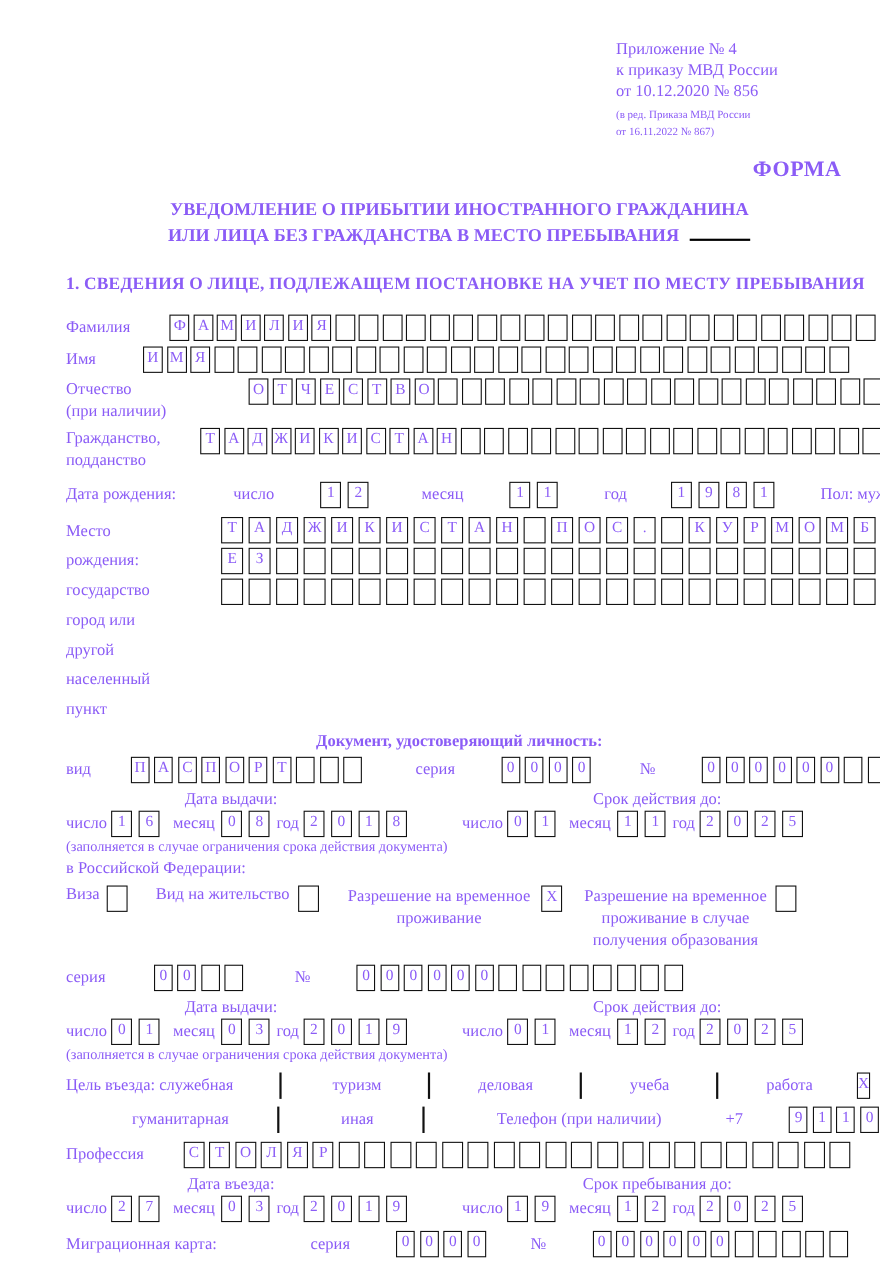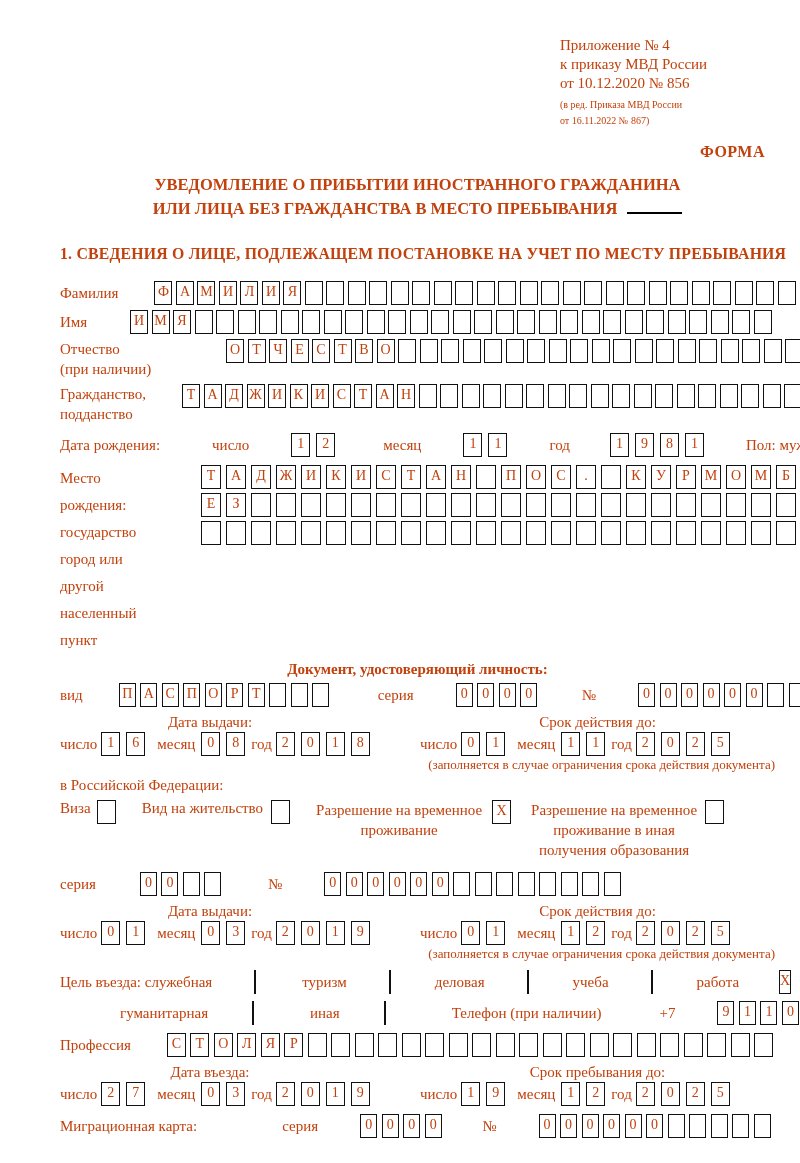--- a/index.html
+++ b/index.html
@@ -1,25 +1,25 @@
 <!DOCTYPE html>
 <html><head>
 <meta charset="utf-8">
 <style>
   html,body{margin:0;padding:0;background:#fff;}
   .page{
     position:relative;width:800px;height:1163px;box-sizing:border-box;
-    padding:36px 25px 0 60px;overflow:hidden;background:#fff;color:#c2410c;
+    padding:36px 25px 0 60px;overflow:hidden;background:#fff;color:#8b5cf6;
     font-family:"Liberation Serif","DejaVu Serif",serif;font-size:15px;
   }
   
   .hdr{margin-left:500px;line-height:19px;font-size:15px;}
   .hdr-sub{font-size:10px;line-height:16px;}
   .hdr-sub.first{margin-top:4px;}
-  .forma{margin-top:14px;text-align:right;padding-right:10px;font-weight:bold;font-size:16px;letter-spacing:.5px;}
+  .forma{margin-top:14px;text-align:right;padding-right:10px;font-weight:bold;font-size:20px;letter-spacing:.5px;}
   .title{margin-top:12px;text-align:center;font-weight:bold;font-size:16.5px;line-height:24px;}
   .title-blank{display:inline-block;width:55px;border-bottom:2px solid #000;margin-left:10px;vertical-align:baseline;}
   .sec{margin-top:24px;font-weight:bold;font-size:15.8px;letter-spacing:.2px;white-space:nowrap;}
   
   .row{display:flex;align-items:center;margin-top:5px;gap:36px;}
   .row.start{align-items:flex-start;}
   .lbl{white-space:nowrap;}
   .lblcol{flex:0 0 auto;line-height:20px;}
   
   .cells{white-space:nowrap;font-weight:normal;}
@@ -38,21 +38,21 @@
   .w-bpl{width:105px;}
   
   .dochead{margin-top:7px;text-align:center;font-weight:bold;font-size:15px;}
   
   .dh{display:flex;margin-top:7px;}
   .dh-left{width:360px;box-sizing:border-box;text-align:center;padding-right:60px;}
   .dh-right{flex:1;text-align:center;}
   .dr{display:flex;align-items:center;margin-top:1px;}
   .dr-left{width:360px;display:flex;align-items:center;}
   .dr-right{flex:1;display:flex;align-items:center;}
-  .note{margin-top:1px;font-size:13px;text-align:right;}
+  .note{margin-top:1px;font-size:13px;}
   .para{margin-top:8px;line-height:21px;}
   
   .cbrow{display:flex;align-items:flex-start;margin-top:4px;}
   .cbblock{text-align:center;line-height:20px;}
   .gap4{margin-left:4px;} .gap6{margin-left:6px;} .gap8{margin-left:8px;}
   .gap10{margin-left:10px;} .gap14{margin-left:14px;} .gap20{margin-left:20px;}
   .gap26{margin-left:26px;} .gap30{margin-left:30px;}
   .mr4{margin-right:4px;} .mr6{margin-right:6px;} .mr8{margin-right:8px;}
   .bp-rows > .cells{display:block;margin-bottom:4px;}
 </style>
@@ -176,21 +176,21 @@
     <span class="cb"></span>
     <span class="lbl gap26 mr8">Вид на жительство</span>
     <span class="cb"></span>
     <span class="cbblock gap26">
       <div>Разрешение на временное</div>
       <div>проживание</div>
     </span>
     <span class="cb gap10">X</span>
     <span class="cbblock gap20">
       <div>Разрешение на временное</div>
-      <div>проживание в иная</div>
+      <div>проживание в случае</div>
       <div>получения образования</div>
     </span>
     <span class="cb gap8"></span>
   </div>
 
   <div class="row" style="margin-top:12px;">
     <span class="lbl mr8">серия</span>
     <span class="cells c-doc"><span class="cell">0</span><span class="cell">0</span><span class="cell"></span><span class="cell"></span></span>
     <span class="lbl gap6 mr6">№</span>
     <span class="cells c-doc"><span class="cell">0</span><span class="cell">0</span><span class="cell">0</span><span class="cell">0</span><span class="cell">0</span><span class="cell">0</span><span class="cell"></span><span class="cell"></span><span class="cell"></span><span class="cell"></span><span class="cell"></span><span class="cell"></span><span class="cell"></span><span class="cell"></span></span>

